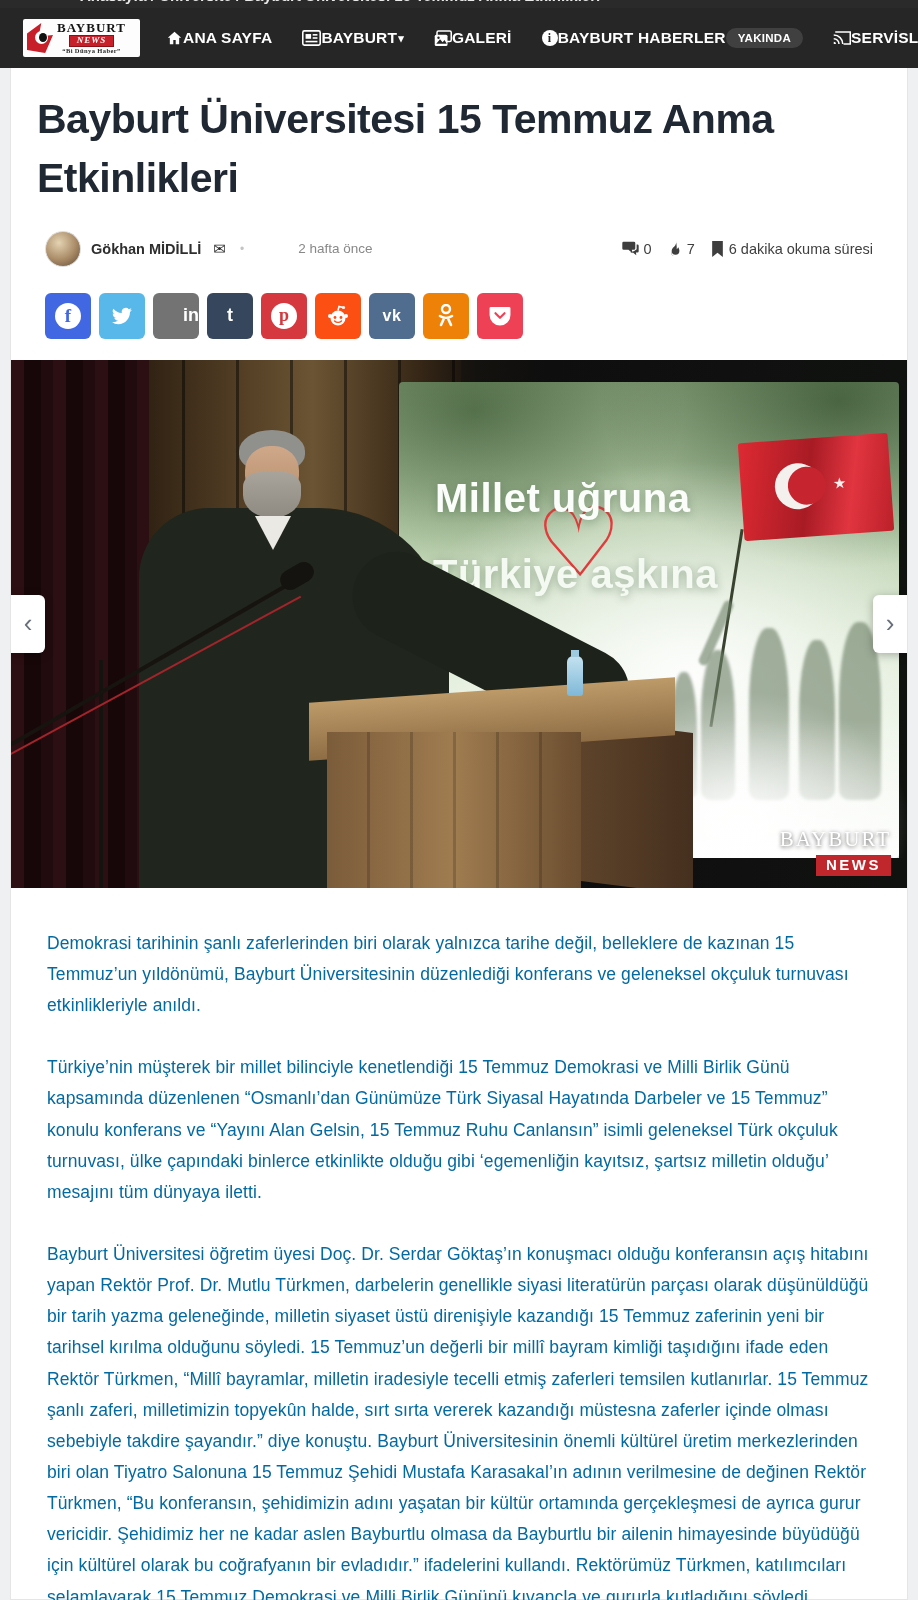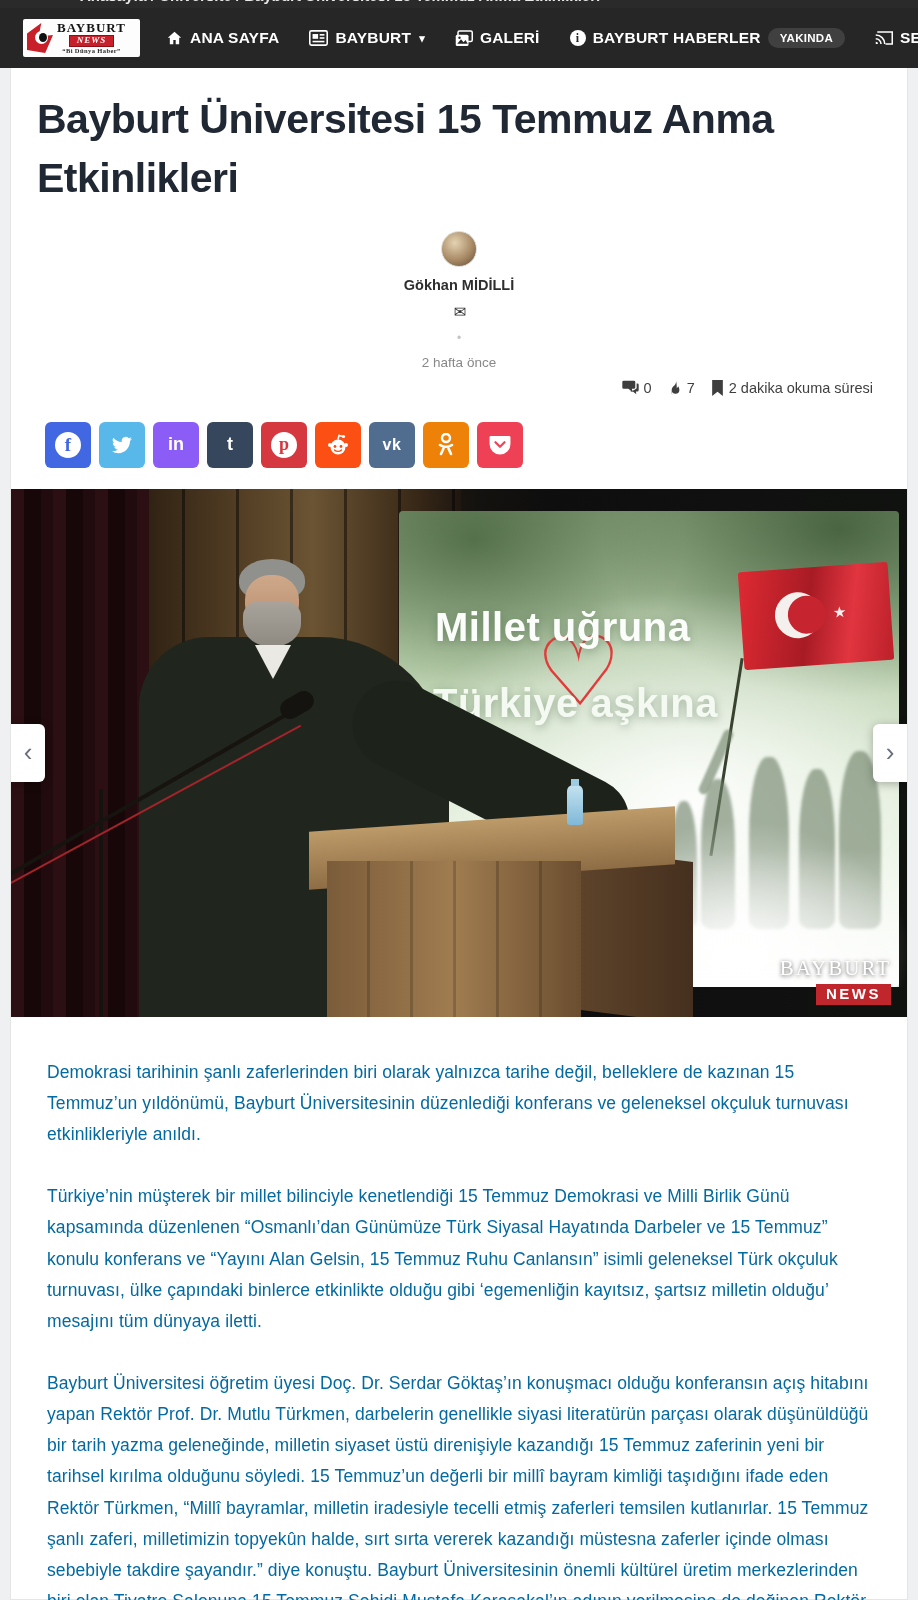--- a/index.html
+++ b/index.html
@@ -16,43 +16,43 @@
   .logo-box { background:#fdfdfd; border-radius:2px; width:117px; height:38px; display:flex; align-items:center; padding:2px 6px 2px 4px; gap:4px; flex:0 0 auto; }
   .logo-mark { width:26px; height:30px; position:relative; flex:0 0 auto; }
   .logo-mark .m1 { position:absolute; inset:0; background:#c8202a; clip-path:polygon(0 35%, 55% 0, 45% 45%, 100% 40%, 70% 100%, 0 90%); }
   .logo-mark .m2 { position:absolute; left:8px; top:8px; width:13px; height:13px; background:#fff; border-radius:50%; }
   .logo-mark .m3 { position:absolute; left:12px; top:10px; width:8px; height:9px; background:#111; border-radius:50%; }
   .logo-words { display:flex; flex-direction:column; align-items:center; line-height:1; }
   .logo-title { font-family:"Liberation Serif", serif; font-weight:bold; font-size:13px; letter-spacing:1px; color:#141414; }
   .logo-news { background:#c8202a; border:1px solid #8d1017; color:#fff; font-family:"Liberation Serif", serif; font-weight:bold; font-style:italic; font-size:9px; letter-spacing:1px; padding:0 7px 1px; margin:1px 0; }
   .logo-tag { font-family:"Liberation Serif", serif; font-weight:bold; font-size:6.5px; color:#2a2a2a; letter-spacing:.4px; }
   .nav-items { display:flex; align-items:center; margin-left:26px; gap:30px; }
-  .nav-item { display:flex; align-items:center; gap:7px; color:#fff; font-weight:bold; font-size:15.5px; letter-spacing:.2px; cursor:pointer; }
+  .nav-item { display:flex; align-items:center; color:#fff; font-weight:bold; font-size:15.5px; letter-spacing:.2px; cursor:pointer; }
   .nav-item svg { display:block; }
   .nav-caret { font-size:11px; margin-left:1px; color:#fff; }
   .badge { background:#404040; color:#fff; font-size:11.5px; font-weight:bold; border-radius:11px; padding:4px 12px; letter-spacing:.3px; }
   .info-circ { width:16px; height:16px; border-radius:50%; background:#fff; color:#262626; font-family:"Liberation Serif", serif; font-weight:bold; font-size:12px; display:flex; align-items:center; justify-content:center; }
 
   
   .card { position:absolute; left:10px; right:10px; top:68px; bottom:0; background:#fff; border:1px solid #e5e5e5; border-top:none; }
   .title { font-size:41px; font-weight:bold; color:#202834; line-height:1.45; padding:22px 26px 0; max-width:820px; letter-spacing:-.5px; }
 
-  .author-row { display:flex; align-items:center; padding:0 34px; margin-top:22px; gap:10px;flex-direction:column; }
+  .author-row { display:flex; align-items:center; padding:0 34px; margin-top:22px; gap:10px; }
   .avatar { width:36px; height:36px; border-radius:50%; background:radial-gradient(circle at 38% 32%, #e4d3b2, #a98a66 55%, #5d4a35 100%); border:1px solid #ddd; flex:0 0 auto; }
   .author-name { font-size:14.5px; font-weight:bold; color:#2e2e2e; }
   .mail-ic { font-size:15px; color:#2e2e2e; margin-left:2px; }
   .dot-sep { color:#c4c4c4; font-size:12px; margin:0 4px; }
-  .post-date { font-size:13.5px; color:#888; }
+  .post-date { font-size:13.5px; color:#888;margin-left:40px; }
   .meta-right { margin-left:auto; display:flex; align-items:center; gap:16px; color:#3f3f3f; font-size:14.5px; }
   .meta-it { display:flex; align-items:center; gap:5px; }
   .meta-it svg { display:block; }
 
   .share-row { display:flex; gap:8px; padding:0 34px; margin-top:26px; }
   .share-btn { width:46px; height:46px; border-radius:6px; display:flex; align-items:center; justify-content:center; cursor:pointer; }
-  .sb-fb{background:#4267e2;} .sb-tw{background:#57b8e9;} .sb-li{background:#8b5cf6;}
+  .sb-fb{background:#4267e2;} .sb-tw{background:#57b8e9;} .sb-li{background:#737373;justify-content:flex-end;}
   .sb-tu{background:#36465d;} .sb-pi{background:#d6383f;} .sb-re{background:#fb4f14;}
   .sb-vk{background:#506c8f;} .sb-ok{background:#ee8208;} .sb-po{background:#ef4156;}
   .g-circle { width:26px; height:26px; border-radius:50%; background:#fff; display:flex; align-items:center; justify-content:center; font-weight:bold; }
   .g-fb { color:#4267e2; font-size:19px; font-family:"Liberation Serif", serif; }
   .g-pi { color:#d6383f; font-size:18px; font-family:"Liberation Serif", serif; }
   .g-txt { color:#fff; font-weight:bold; font-size:18px; }
   .g-txt.small { font-size:16px; letter-spacing:.5px; }
 
   
   .hero { position:relative; width:100%; height:528px; margin-top:21px; overflow:hidden;
@@ -206,21 +206,21 @@
           <svg width="14" height="16" viewBox="0 0 20 24" fill="#3e3e3e">
               <path d="M11.5 0s1.2 3.4-1.2 6.6C8.4 9 5 10.8 5 14.8a5.8 5.8 0 0011.6 0c0-2.1-.8-3.8-1.9-5.5-.5 1.9-2.1 2.9-2.1 2.9.5-4-1.1-12.2-1.1-12.2z"></path>
               <path d="M8 22a4 4 0 01-2.8-6.8A4.4 4.4 0 008 22z"></path>
             </svg>
           <span>7</span>
         </span>
         <span class="meta-it">
           <svg width="13" height="16" viewBox="0 0 18 24" fill="#3e3e3e">
               <path d="M1 0h16v24l-8-6.2L1 24z"></path>
             </svg>
-          <span>2 dakika okuma süresi</span>
+          <span>6 dakika okuma süresi</span>
         </span>
       </span>
     </div>
 
     <div class="share-row">
       <div class="share-btn sb-fb">
         <span class="g-circle g-fb">f</span>
       </div>
       <div class="share-btn sb-tw">
         <svg width="22" height="20" viewBox="0 0 24 24" fill="#fff">

